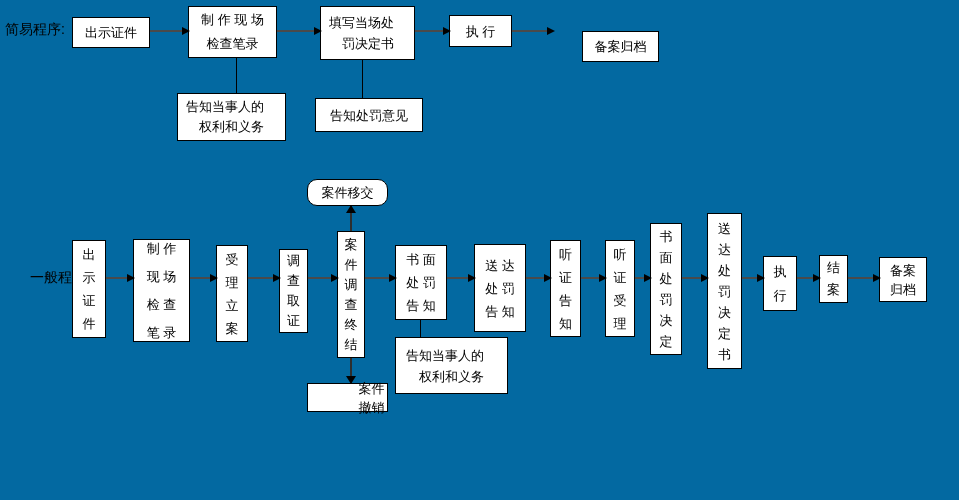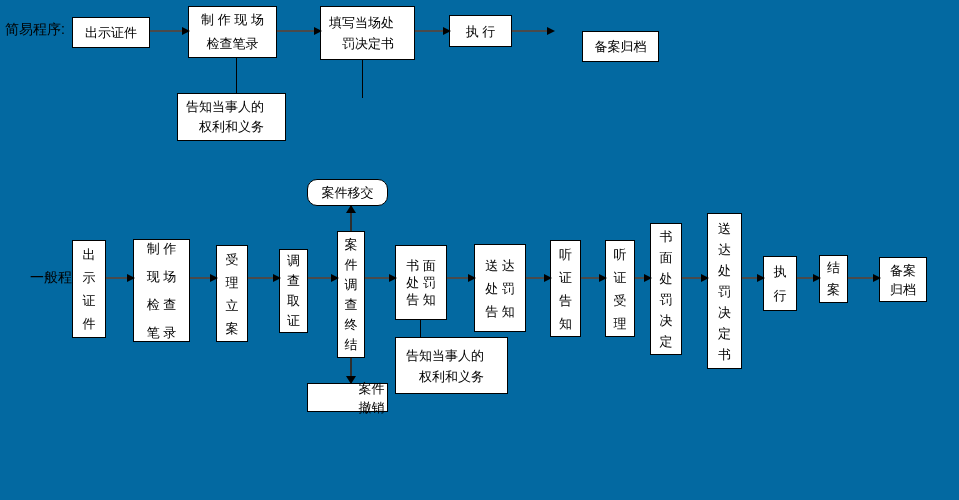--- a/index.html
+++ b/index.html
@@ -103,20 +103,21 @@
   <div class="box ta-l" style="left:320px;top:6px;width:95px;height:54px;line-height:21px;">填写当场处
 罚决定书</div>
 
   <div class="box" style="left:449px;top:15px;width:63px;height:32px;">执 行</div>
 
   <div class="box" style="left:582px;top:15px;width:77px;height:31px;margin-top:16px;">备案归档</div>
 
   <div class="box ta-l" style="left:177px;top:93px;width:109px;height:48px;line-height:20px;">告知当事人的
 权利和义务</div>
 
+  <div class="box" style="left:315px;top:98px;width:108px;height:34px;">告知处罚意见</div>
 
   <div class="arr-r" style="left:150px;top:30px;width:38px;"></div>
   <div class="arr-r" style="left:277px;top:30px;width:43px;"></div>
   <div class="arr-r" style="left:415px;top:30px;width:34px;"></div>
   <div class="arr-r" style="left:512px;top:30px;width:41px;"></div>
 
   <div class="vline" style="left:236px;top:58px;height:35px;"></div>
   <div class="vline" style="left:362px;top:60px;height:38px;"></div>
 
   <div class="proc-label" style="left:5px;top:269px;margin-left:25px;">一般程序:</div>
@@ -145,21 +146,21 @@
 件
 调
 查
 终
 结</div>
 
   <div class="box" style="left:307px;top:179px;width:81px;height:27px;border-radius:10px;">案件移交</div>
 
   <div class="box" style="left:307px;top:383px;width:81px;height:29px;padding-left:48px;">案件撤销</div>
 
-  <div class="box" style="left:395px;top:245px;width:52px;height:75px;line-height:17px;text-align:right;">书 面
+  <div class="box" style="left:395px;top:245px;width:52px;height:75px;line-height:23px;text-align:right;">书 面
 处 罚
 告 知</div>
 
   <div class="box" style="left:474px;top:244px;width:52px;height:88px;line-height:23px;">送 达
 处 罚
 告 知</div>
 
   <div class="box" style="left:550px;top:240px;width:31px;height:97px;line-height:23px;">听
 证
 告

